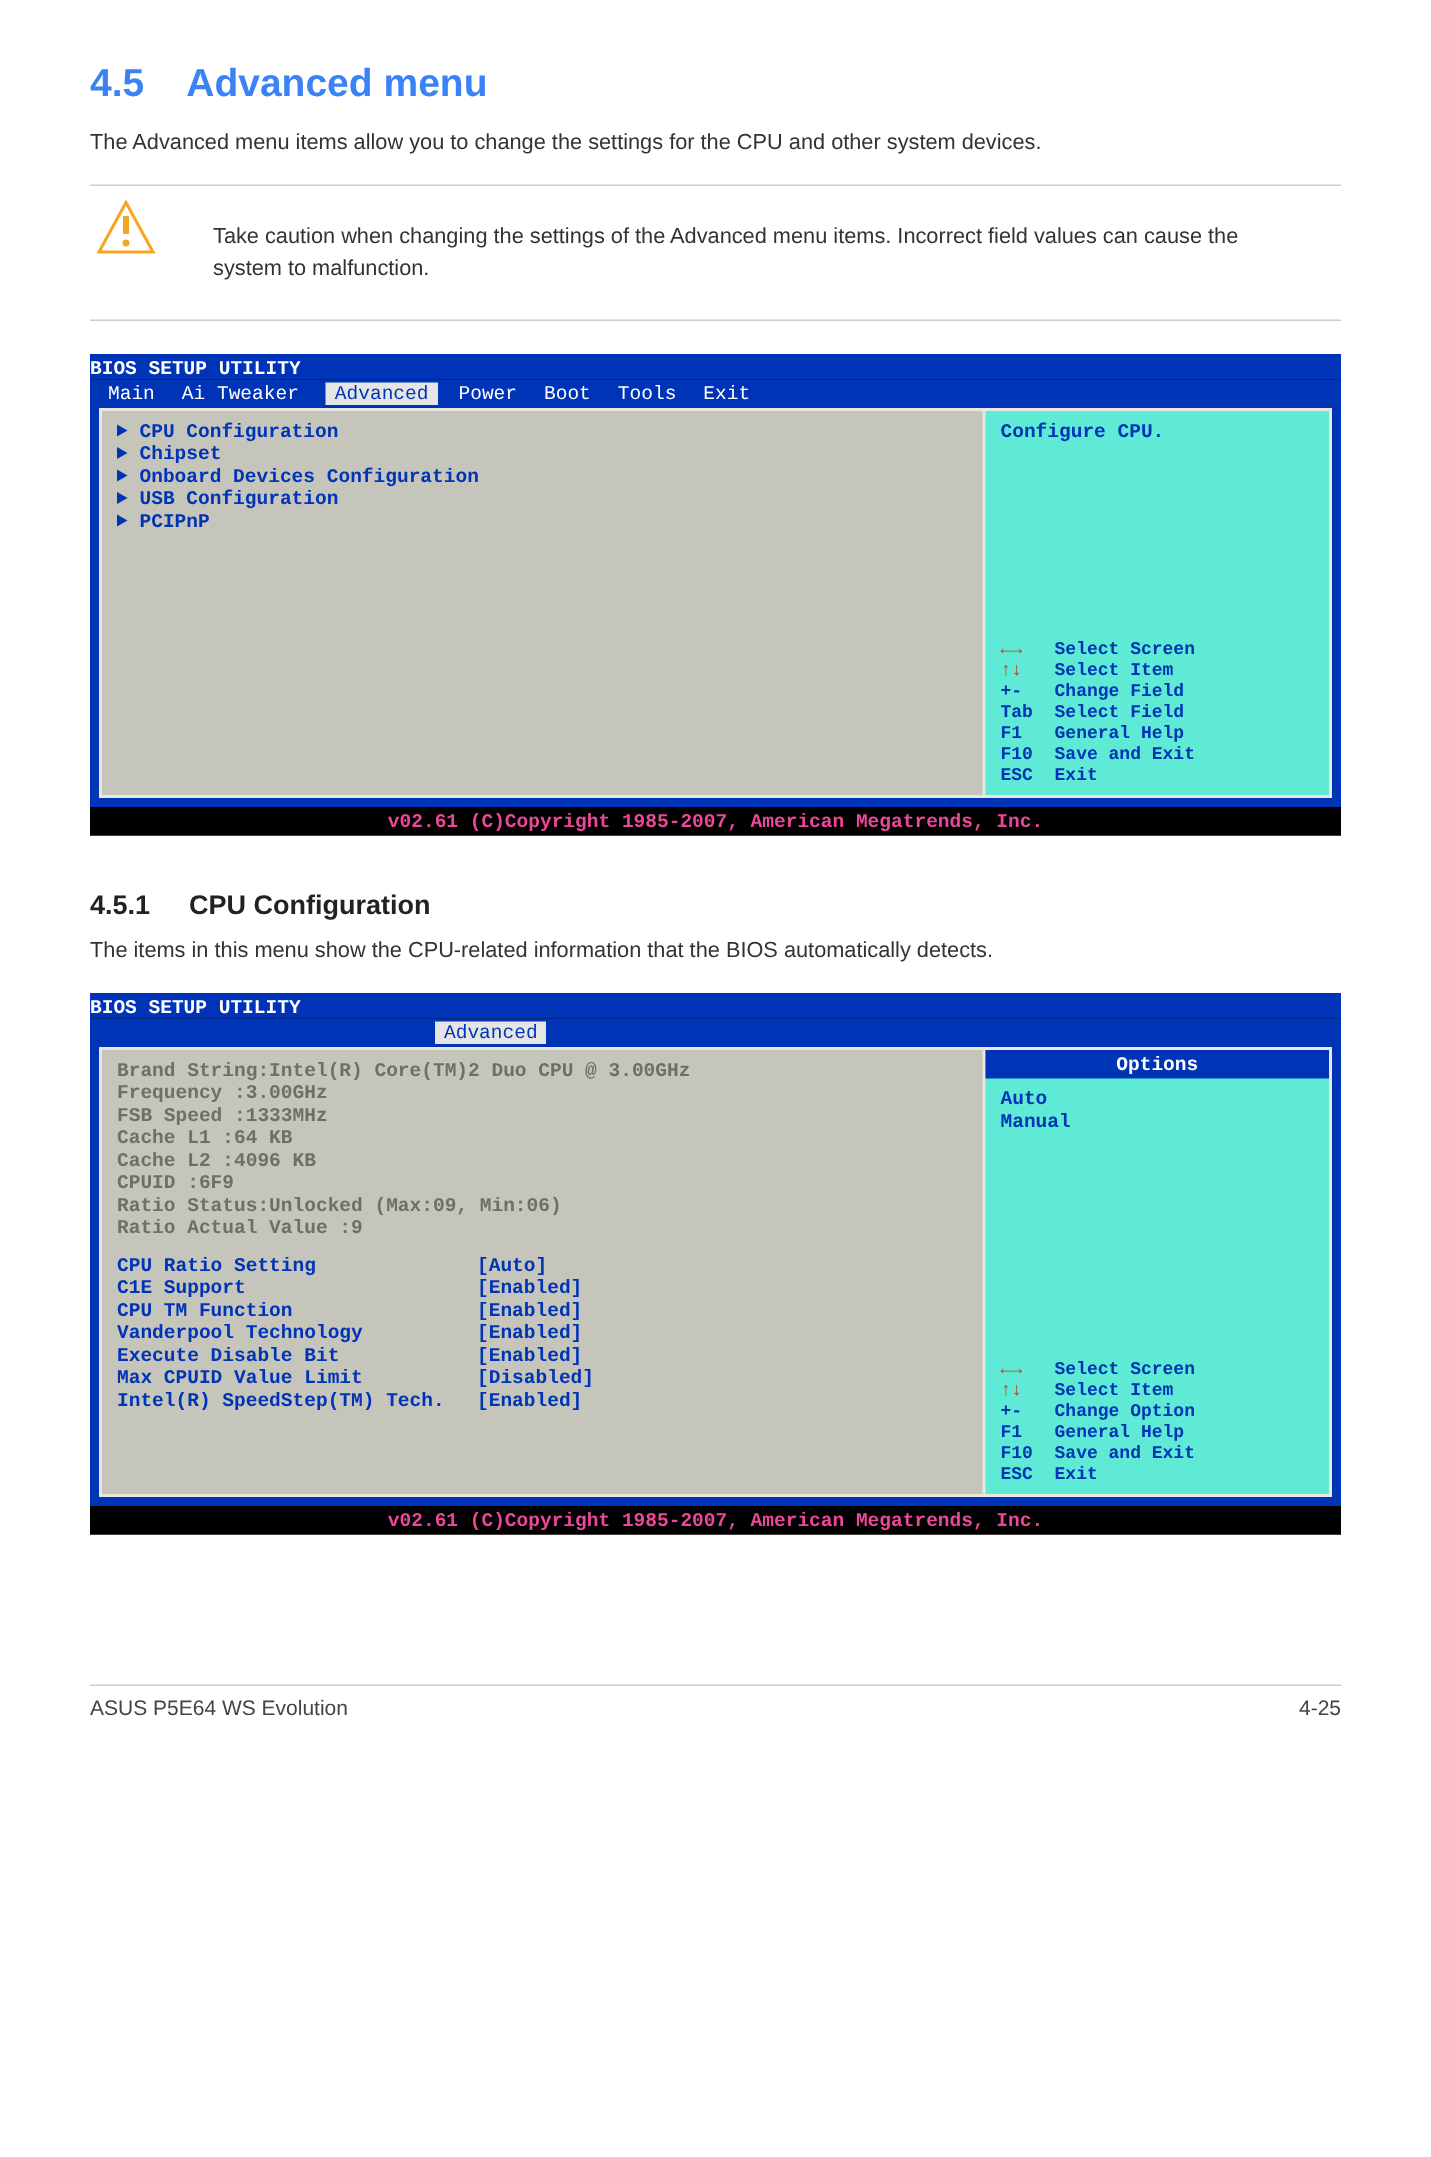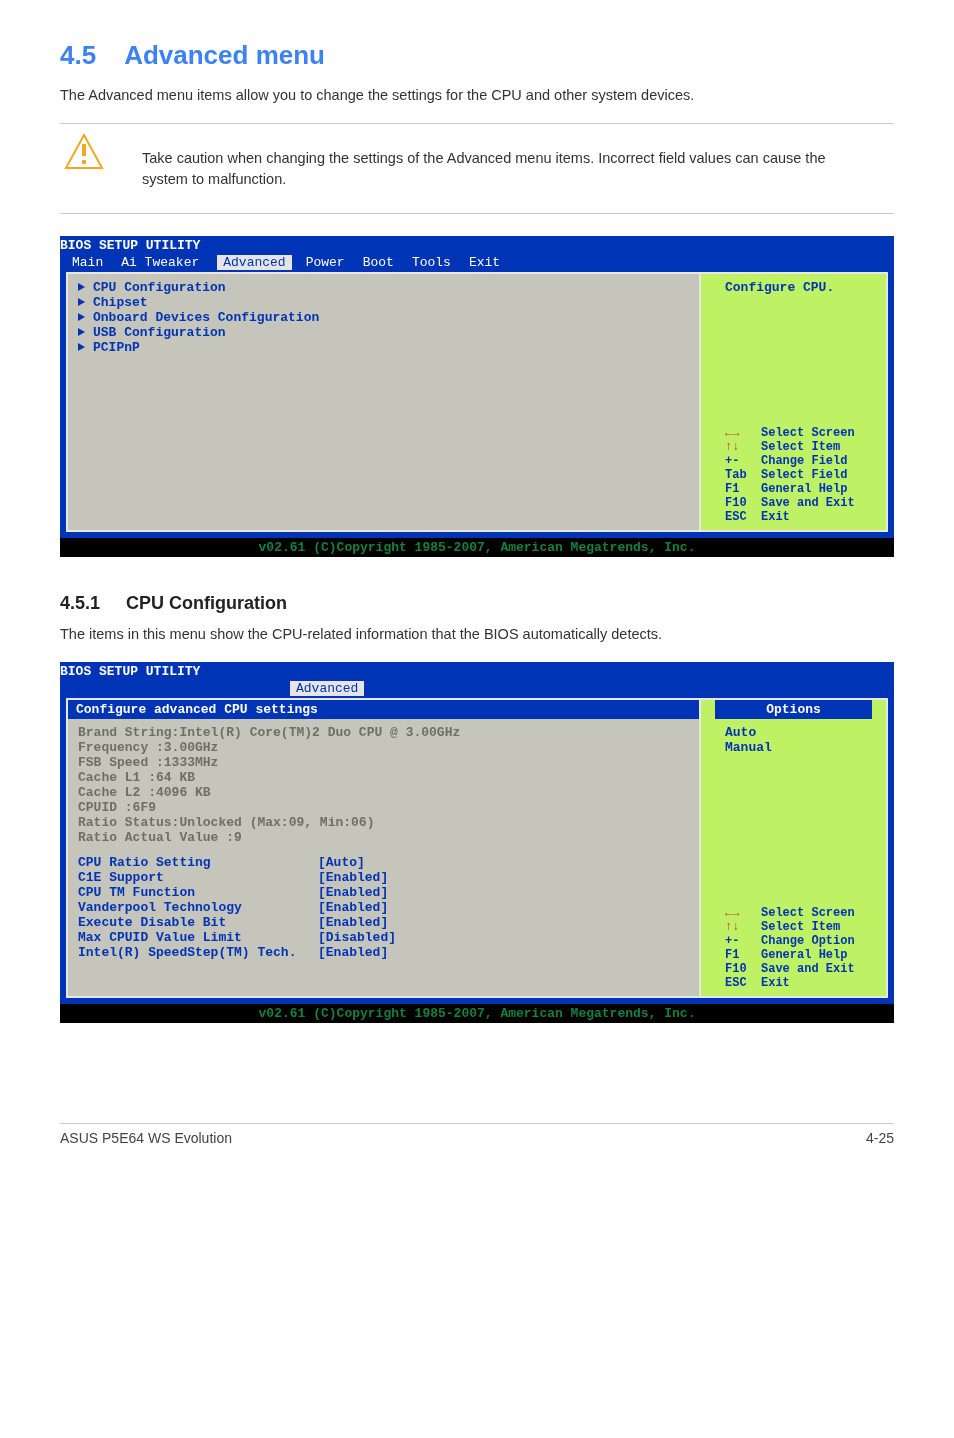--- a/index.html
+++ b/index.html
@@ -84,38 +84,38 @@
 }
 .bios-left .item { display:flex; align-items:center; }
 .bios-left .tri {
   width: 0; height: 0;
   border-top: 4px solid transparent;
   border-bottom: 4px solid transparent;
   border-left: 7px solid #0034b6;
   margin-right: 8px;
 }
 .bios-right {
-  width: 188px;
-  background: #bef264;
+  width: 232px;
+  background: #5eead4;
   color: #0034b6;
   border: 2px solid #e8e8e0;
   border-left: 1px solid #e8e8e0;
-  padding: 6px 24px;
+  padding: 6px 10px;
   position: relative;
   font-weight: bold;
   display:flex;
   flex-direction: column;
   justify-content: space-between;
 }
 .bios-right .help-keys { font-size: 12px; }
 .bios-right .hk-row { white-space: pre; }
 .bios-right .hk-row .arrows { color:#c0392b; }
 .bios-footer {
   background: #000;
-  color: #15803d;
+  color: #ec4899;
   text-align: center;
   padding: 2px 0;
   font-weight: bold;
 }
 
 .bios-left-sub-heading {
   color: #fff;
   background: #0034b6;
   padding: 2px 8px;
   margin: -6px -10px 6px -10px;
@@ -224,21 +224,20 @@
 </h2>
 <p class="body-text">The items in this menu show the CPU-related information that the BIOS automatically detects.</p>
 
 <div class="bios">
   <div class="bios-header">BIOS SETUP UTILITY</div>
   <div class="bios-tabs" style="justify-content:flex-start; padding-left:230px">
     <span class="active">Advanced</span>
   </div>
   <div class="bios-body">
     <div class="bios-left" style="min-height:300px">
-      <div class="bios-left-sub-heading">Configure advanced CPU settings</div>
       <div class="gray">Brand String:Intel(R) Core(TM)2 Duo CPU @ 3.00GHz</div>
       <div class="gray">Frequency   :3.00GHz</div>
       <div class="gray">FSB Speed   :1333MHz</div>
       <div class="gray">Cache L1    :64 KB</div>
       <div class="gray">Cache L2    :4096 KB</div>
       <div class="gray">CPUID       :6F9</div>
       <div class="gray">Ratio Status:Unlocked (Max:09, Min:06)</div>
       <div class="gray">Ratio Actual Value  :9</div>
       <div style="height:10px"></div>
       <div class="kv">

